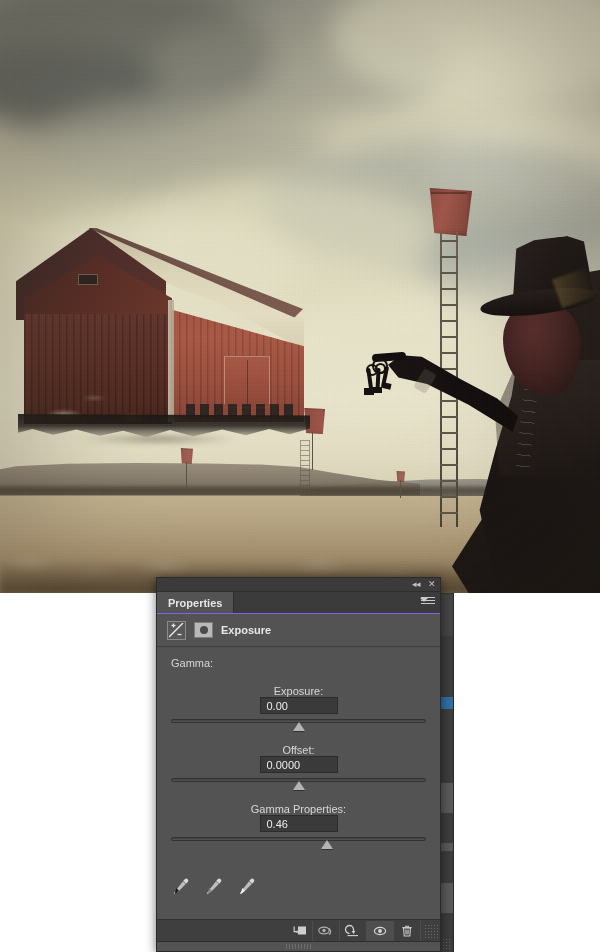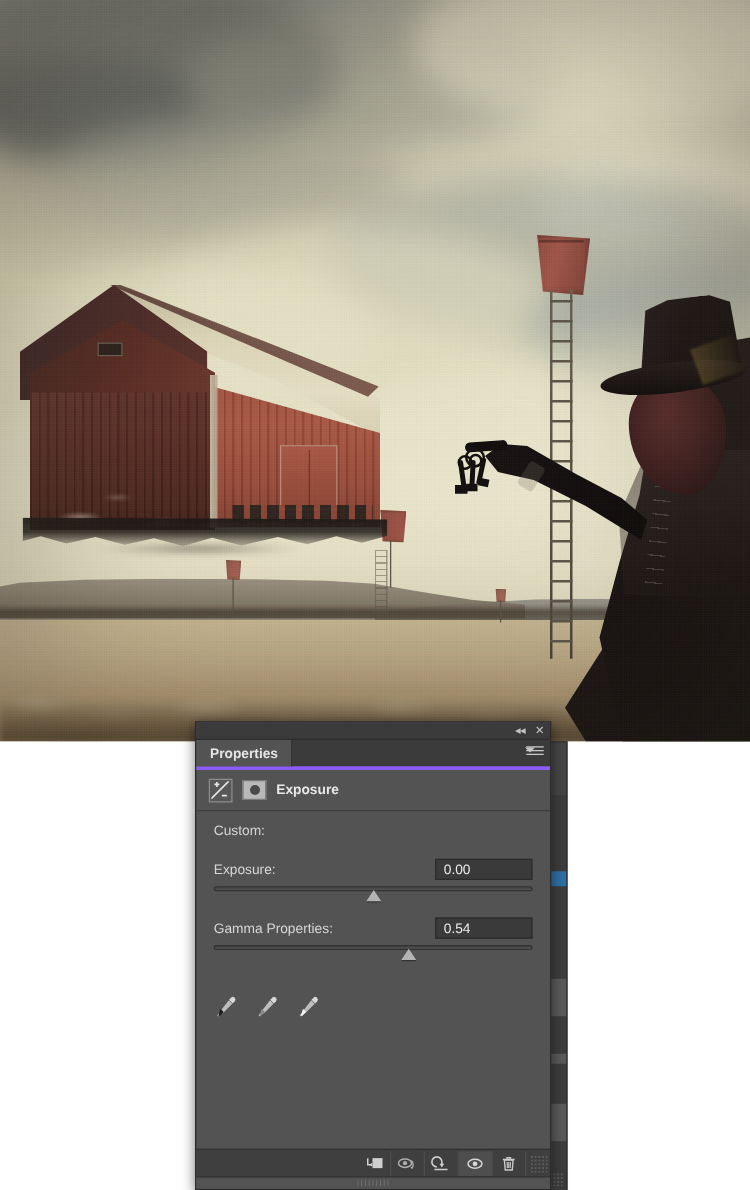--- a/index.html
+++ b/index.html
@@ -366,21 +366,21 @@
   }
   .topbar-btn {
     color: #c3c3c3; font-size: 9px; line-height: 9px; cursor: default;
     letter-spacing: -0.5px;
   }
   .tabbar {
     position: relative;
     height: 21px;
     background: #3b3b3b;
     display: flex; align-items: stretch;
-    border-bottom: 3px solid #8b5cf6;
+    border-bottom: 1px solid #8b5cf6;
   }
   .tab {
     background: #535353;
     padding: 0 11px;
     display: flex; align-items: center;
     font-size: 11px; color: #e6e6e6;
     font-weight: bold;
     border-right: 1px solid #2e2e2e;
   }
   .tabbar-fill { flex: 1; }
@@ -459,20 +459,21 @@
     border-left: 4px solid transparent;
     border-right: 4px solid transparent;
   }
   .dd-arrows .up { border-bottom: 4px solid #d2d2d2; }
   .dd-arrows .dn { border-top: 4px solid #d2d2d2; }
 
   .slider-group { margin-bottom: 13px; }
   .slider-head {
     display: flex; align-items: center; justify-content: space-between;
     margin-bottom: 5px;
+    flex-direction: column;
   }
   .val-box {
     width: 78px; height: 17px;
     background: #3a3a3a;
     border: 1px solid #2c2c2c;
     box-sizing: border-box;
     color: #ececec;
     font-size: 11px;
     display: flex; align-items: center;
     padding-left: 6px;
@@ -675,42 +676,54 @@
     </div>
     <div class="mask-thumb">
       <span class="dot"></span>
     </div>
     <span class="adj-title">Exposure</span>
   </div>
 
   <div class="panel-body">
 
     <div class="row-preset">
-      <span class="lbl">Custom:</span>
+      <span class="lbl">Gamma:</span>
     </div>
 
     <div class="slider-group">
       <div class="slider-head">
         <span class="lbl">Exposure:</span>
         <div class="val-box">
           <span>0.00</span>
         </div>
       </div>
       <div class="slider-track-wrap">
         <div class="slider-track"></div>
         <div class="slider-thumb" style="left:50%"></div>
       </div>
     </div>
 
+    <div class="slider-group">
+      <div class="slider-head">
+        <span class="lbl">Offset:</span>
+        <div class="val-box">
+          <span>0.0000</span>
+        </div>
+      </div>
+      <div class="slider-track-wrap">
+        <div class="slider-track"></div>
+        <div class="slider-thumb" style="left:50%"></div>
+      </div>
+    </div>
 
     <div class="slider-group">
       <div class="slider-head">
         <span class="lbl">Gamma Properties:</span>
         <div class="val-box">
-          <span>0.54</span>
+          <span>0.46</span>
         </div>
       </div>
       <div class="slider-track-wrap">
         <div class="slider-track"></div>
         <div class="slider-thumb" style="left:61%"></div>
       </div>
     </div>
   </div>
 
   <div class="eyedroppers">

